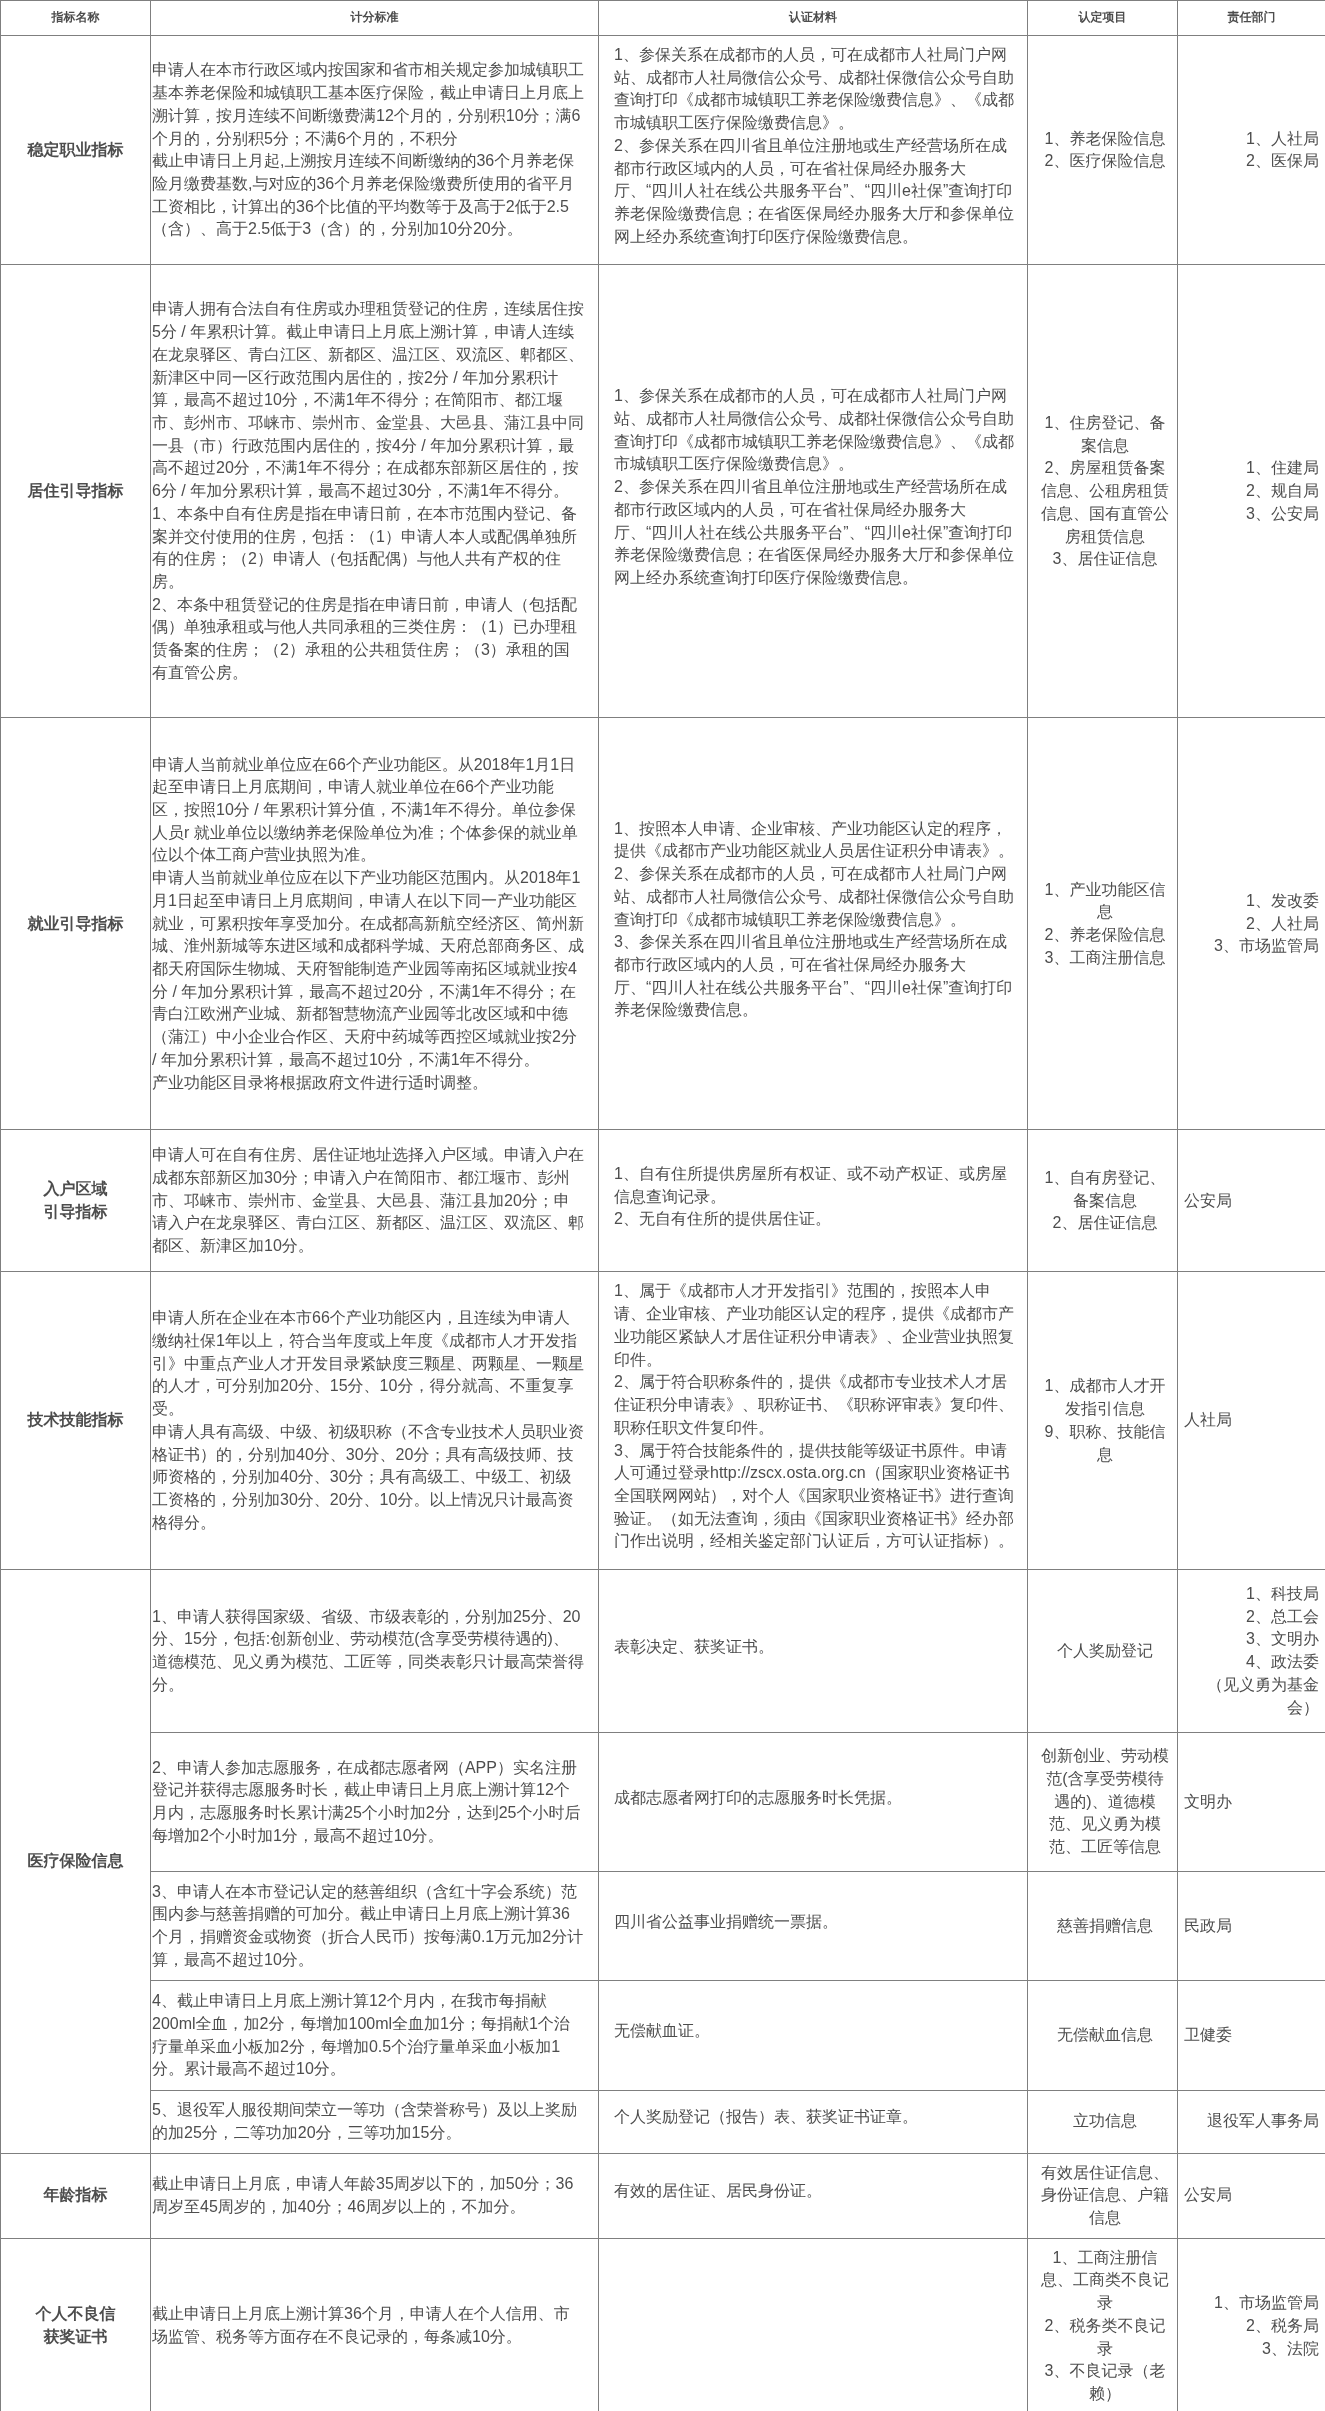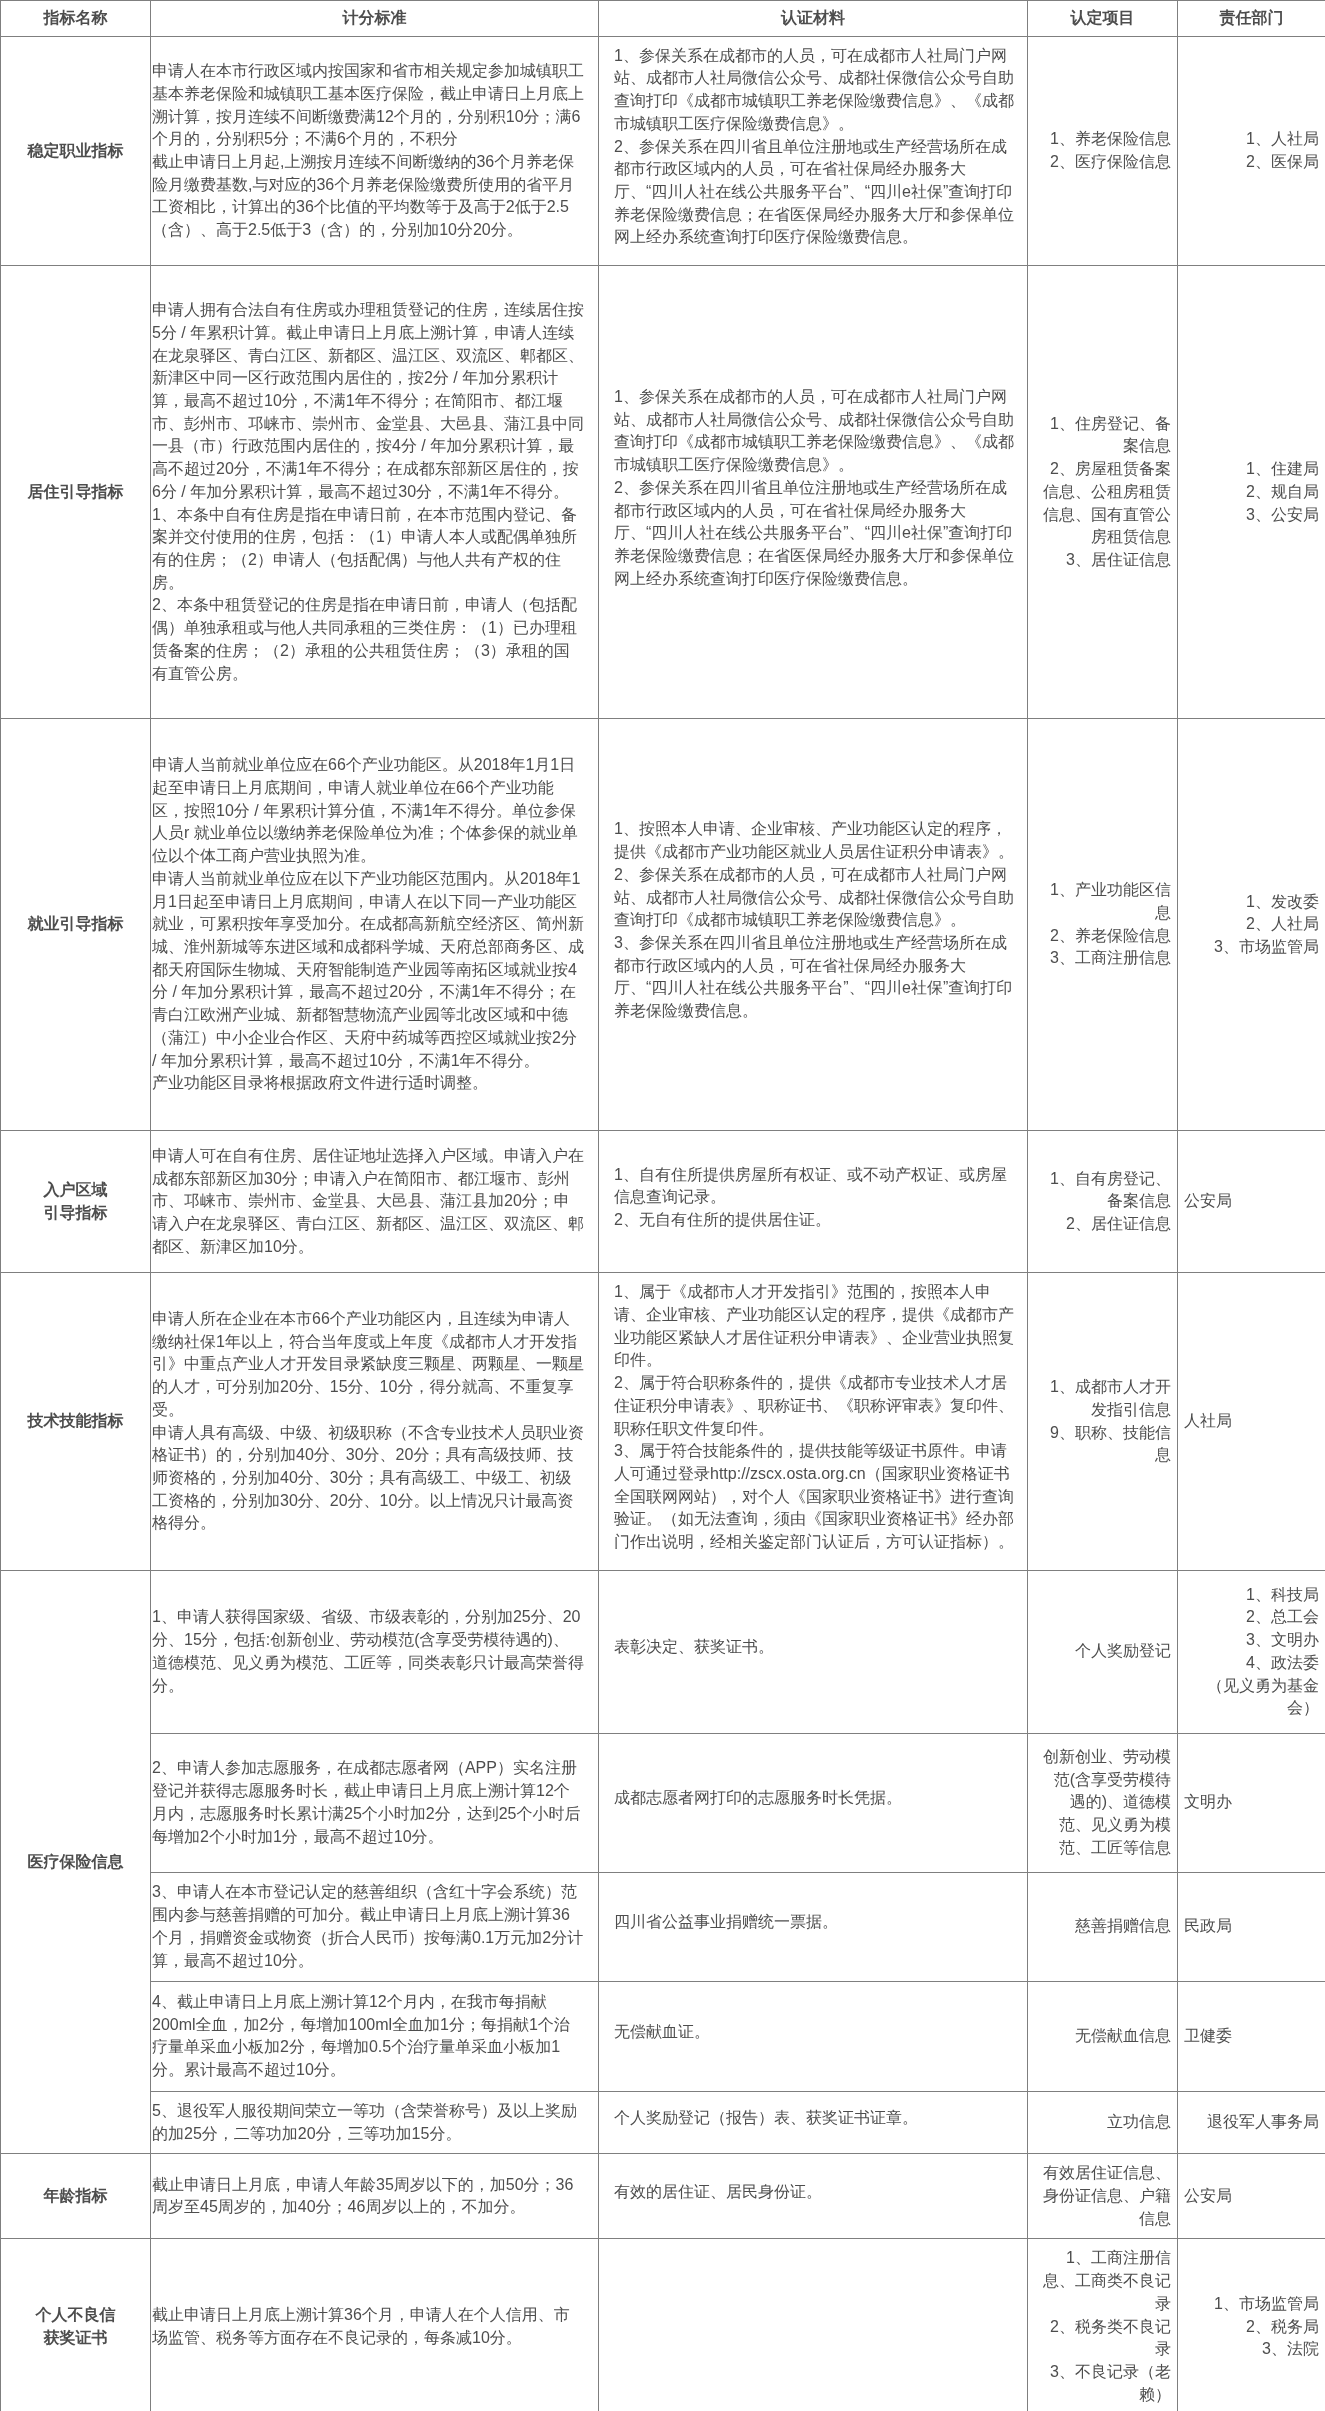--- a/index.html
+++ b/index.html
@@ -21,21 +21,21 @@
     line-height: 1.42;
   }
   table.points-table th,
   table.points-table td {
     border: 1px solid #7f7f7f;
     vertical-align: middle;
     box-sizing: border-box;
     overflow: hidden;
   }
   th.col-header {
-    font-size: 16px;
+    font-size: 12px;
     font-weight: bold;
     text-align: center;
     padding: 6px 4px;
     color: #4d4d4d;
   }
   td.name-cell {
     font-weight: bold;
     text-align: center;
     padding: 6px 18px;
     white-space: pre-line;
@@ -44,21 +44,21 @@
     text-align: left;
     padding: 8px 14px 8px 1px;
     white-space: pre-line;
   }
   td.materials-cell {
     text-align: left;
     padding: 8px 12px 16px 15px;
     white-space: pre-line;
   }
   td.items-cell {
-    text-align: right;
+    text-align: center;
     padding: 8px 6px 8px 11px;
     white-space: pre-line;
   }
   td.dept-cell {
     text-align: right;
     padding: 8px 6px 8px 26px;
     white-space: pre-line;
   }
   td.center {
     text-align: left;

